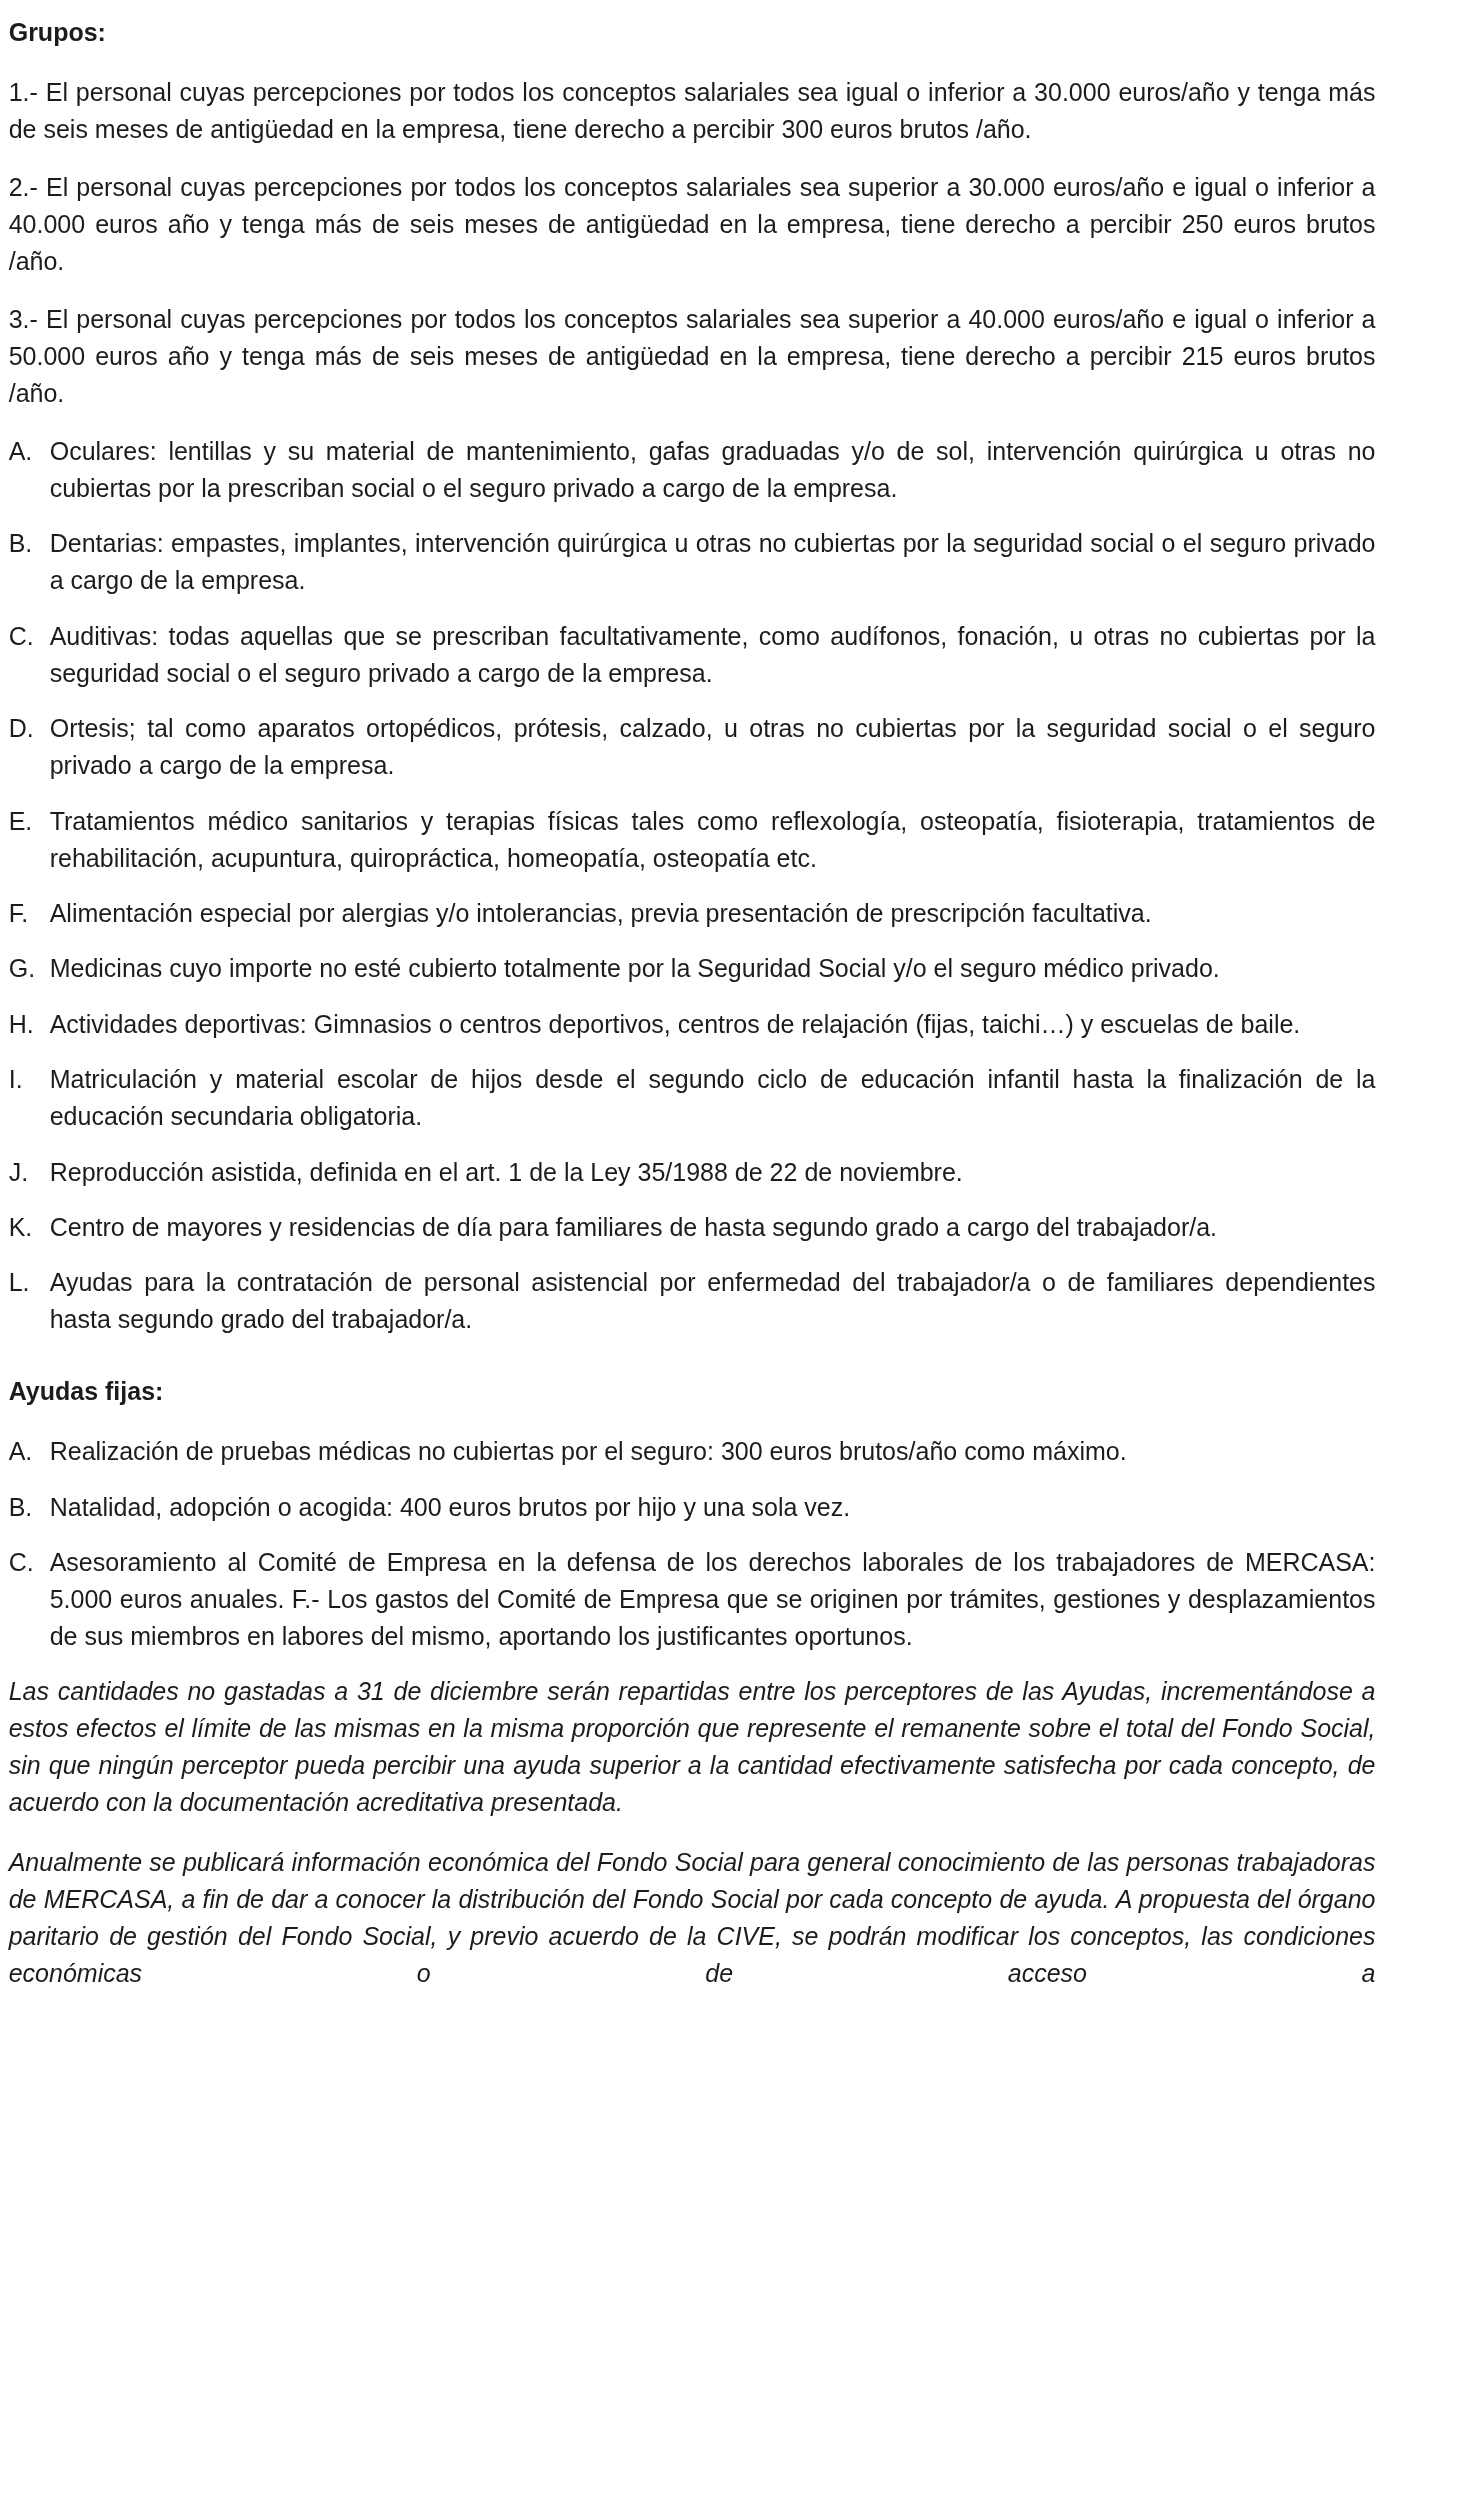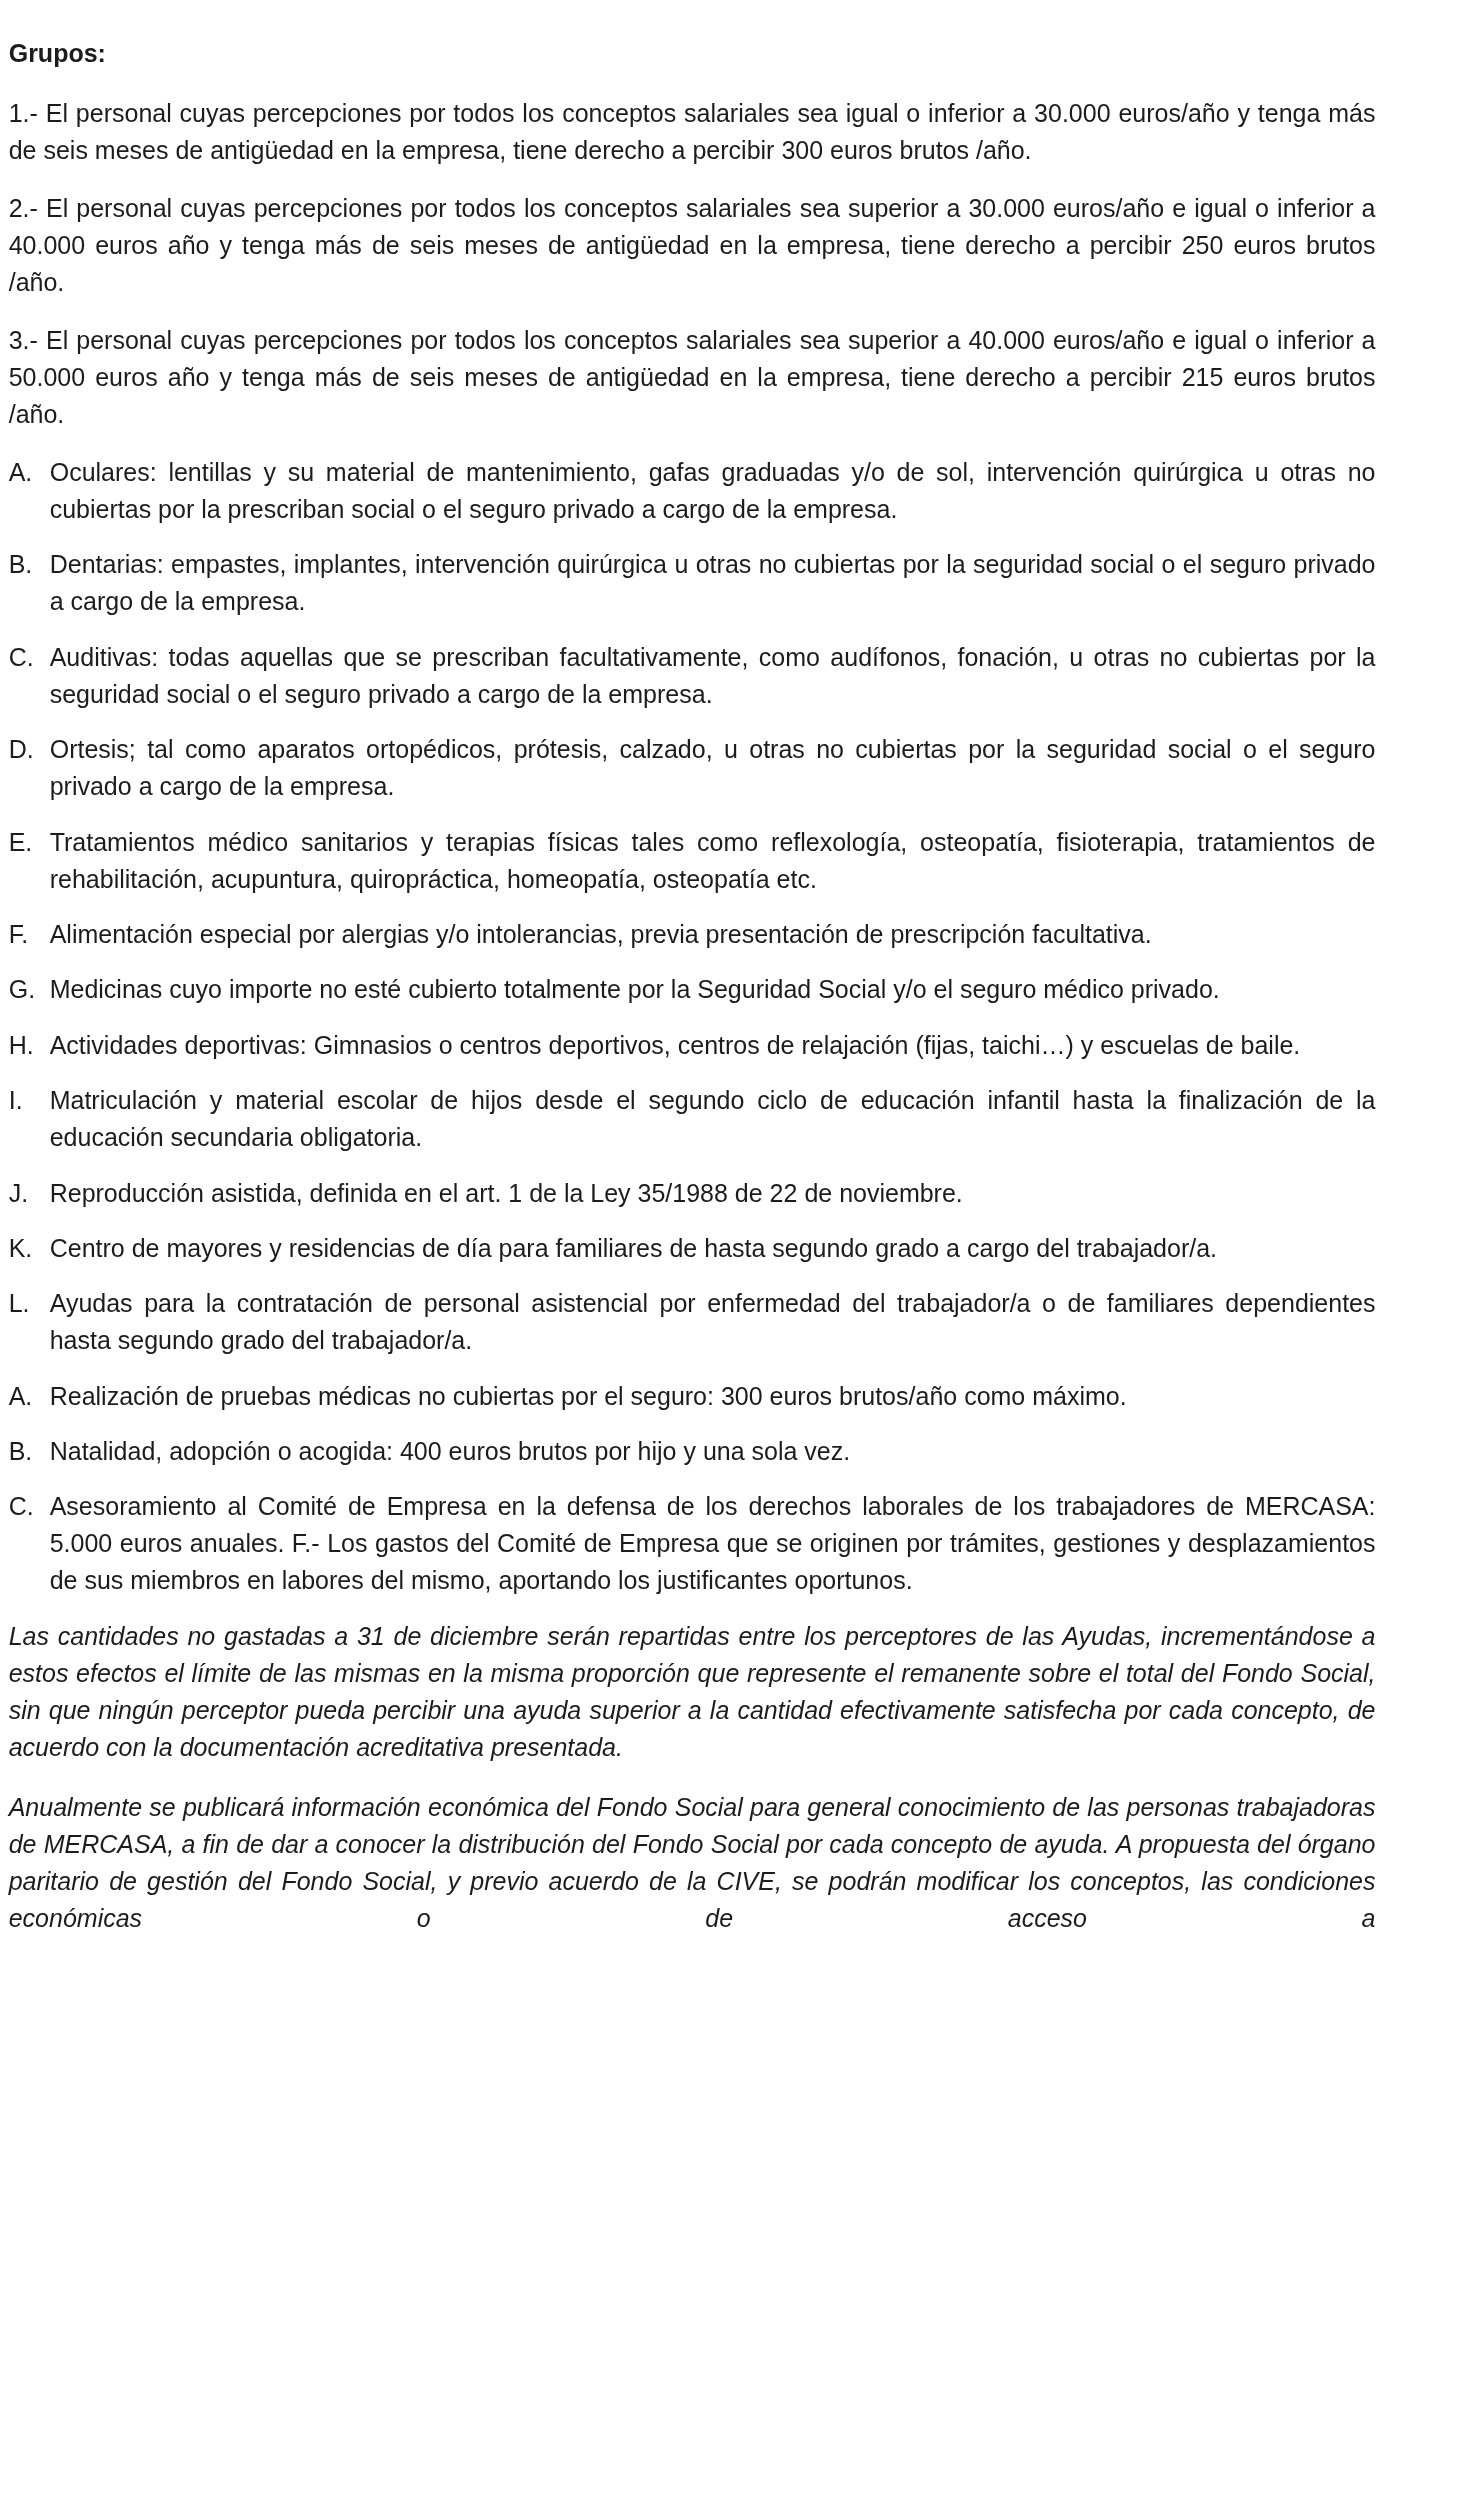--- a/index.html
+++ b/index.html
@@ -8,21 +8,20 @@
     width: 1470px;
     min-height: 2512px;
     color: #1c1c1c;
     font-family: "Liberation Sans", sans-serif;
     font-size: 25px;
     line-height: 37px;
   }
   .page {
     width: 1386px;
     padding: 14px 10.5px 0 8.7px;
-    margin-top: 21px;
   }
   .section-heading {
     font-size: 25px;
     font-weight: bold;
     margin: 35px 0 23px 0;
   }
   .section-heading.first { margin-top: 0; }
   .num-item {
     text-align: justify;
     margin-bottom: 21px;
@@ -117,20 +116,21 @@
   <div class="letter-item">
     <div class="marker">K.</div>
     <div class="body">Centro de mayores y residencias de día para familiares de hasta segundo grado a cargo del trabajador/a.</div>
   </div>
 
   <div class="letter-item">
     <div class="marker">L.</div>
     <div class="body">Ayudas para la contratación de personal asistencial por enfermedad del trabajador/a o de familiares dependientes hasta segundo grado del trabajador/a.</div>
   </div>
 
+  <h2 class="section-heading">Ayudas fijas:</h2>
 
   <div class="letter-item">
     <div class="marker">A.</div>
     <div class="body">Realización de pruebas médicas no cubiertas por el seguro: 300 euros brutos/año como máximo.</div>
   </div>
 
   <div class="letter-item">
     <div class="marker">B.</div>
     <div class="body">Natalidad, adopción o acogida: 400 euros brutos por hijo y una sola vez.</div>
   </div>

